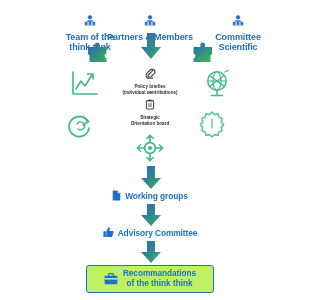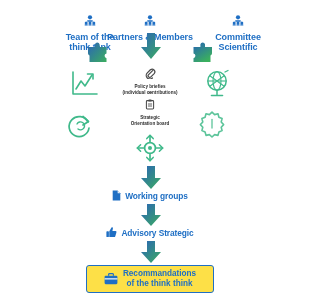--- a/index.html
+++ b/index.html
@@ -51,21 +51,21 @@
     font-weight:bold;
     font-size:8.4px;
     letter-spacing:-0.1px;
     white-space:nowrap;
   }
 
   
   .result-box {
     border:1.2px solid #1f6fc4;
     border-radius:3px;
-    background:#fde047;
+    background:#bef264;
     display:flex;
     align-items:center;
     justify-content:center;
     gap:5px;
     padding:4px 6px;
   }
   .result-text {
     color:#1f6fc4;
     font-weight:bold;
     font-size:8.2px;
@@ -278,21 +278,21 @@
   </div>
 
   <div class="abs stage-row" style="left:0px; top:227px; width:300px;">
     <span style="display:flex;">
       <svg width="11" height="11" viewBox="0 0 11 11">
         <path d="M3.3 4.3 L5.2 0.9 A0.9 0.9 0 0 1 6.9 1.5 L6.4 4.1 L9.5 4.1
                  A1 1 0 0 1 10.4 5.4 L9.3 9.2 A1.2 1.2 0 0 1 8.1 10.1 L3.3 10.1 Z" fill="#1f6fc4"></path>
         <rect x="0.4" y="4.3" width="2.5" height="5.8" rx="0.7" fill="#1f6fc4"></rect>
       </svg>
     </span>
-    <span class="stage-label">Advisory Strategic</span>
+    <span class="stage-label">Advisory Committee</span>
   </div>
 
   <div class="abs" style="left:140px; top:241px;">
     <svg width="22" height="23" viewBox="0 0 22 23">
       <path d="M7 0 L15 0 L15 11 L21 11 L11 22 L1 11 L7 11 Z" fill="url(#bg1)"></path>
     </svg>
   </div>
 
   <div class="abs result-box" style="left:86px; top:265px; width:128px; height:28px;">
     <span style="display:flex;">

